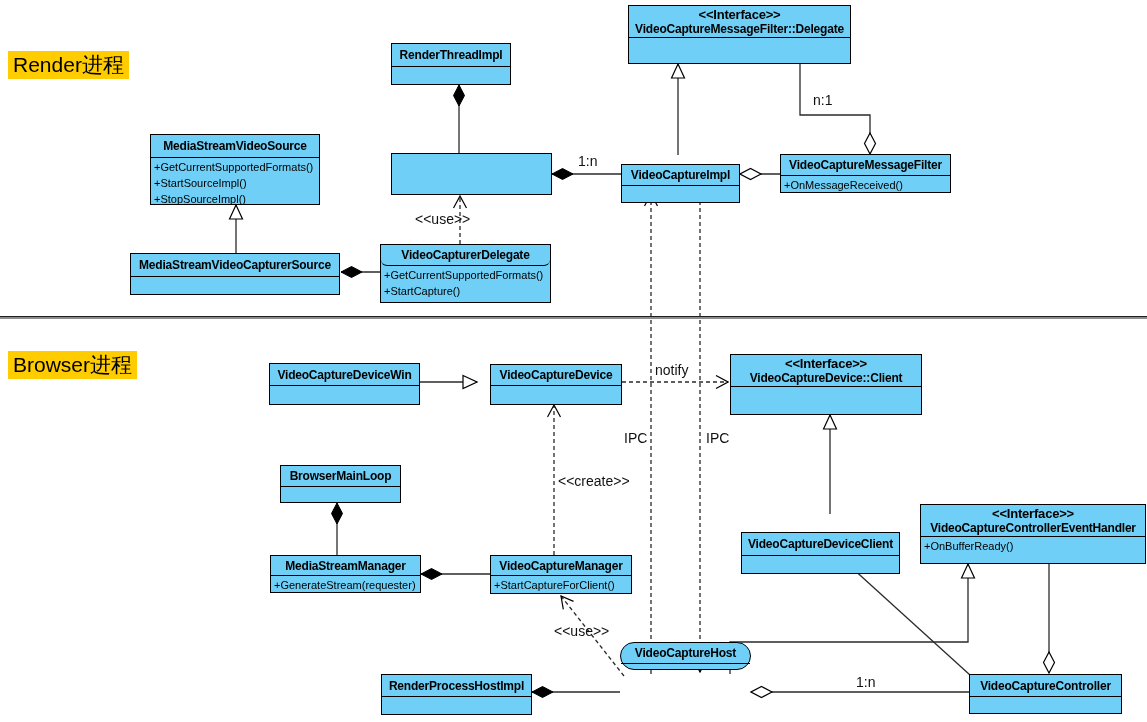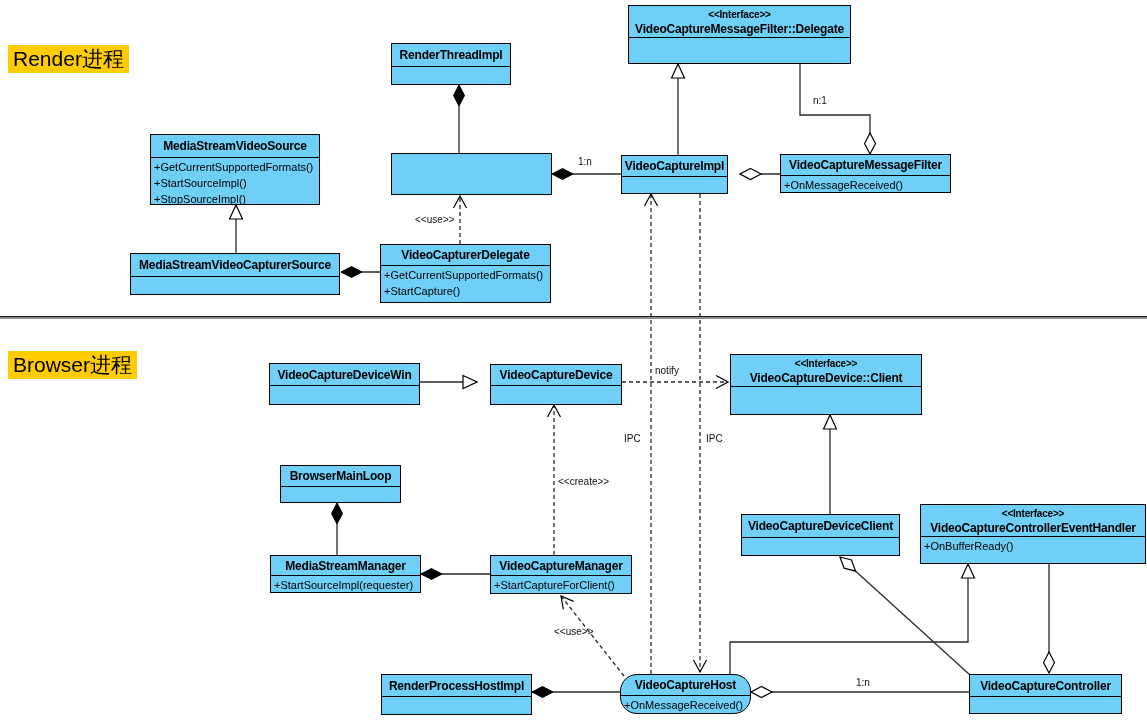--- a/index.html
+++ b/index.html
@@ -4,42 +4,42 @@
 <style>
   html,body{margin:0;padding:0;background:#fff;}
   #canvas{
     position:relative;width:1147px;height:722px;background:#ffffff;
     font-family:"Liberation Sans","DejaVu Sans",sans-serif;overflow:hidden;
   }
   .proc-label{
     position:absolute;background:#FFCC00;color:#000;
     font-size:21px;line-height:26px;padding:1px 5px;white-space:nowrap;
   }
-  #lbl-render{left:8px;top:45px;}
+  #lbl-render{left:8px;top:51px;}
   #lbl-browser{left:8px;top:351px;}
   .divider{
     position:absolute;left:0;top:316px;width:1147px;height:3px;
     background:linear-gradient(#1c1c1c 0 1px,#8c8c8c 1px 3px);
   }
   #edges{position:absolute;left:0;top:0;width:1147px;height:722px;}
   .uml-class{
     position:absolute;background:#6FCFF6;border:1.5px solid #000;
     box-sizing:border-box;display:flex;flex-direction:column;
   }
   .uml-title{
     flex:0 0 auto;display:flex;flex-direction:column;justify-content:center;
     text-align:center;font-weight:bold;font-size:12px;line-height:14px;
     letter-spacing:-0.2px;border-bottom:1.5px solid #000;white-space:nowrap;overflow:hidden;
   }
-  .uml-stereotype{font-size:10px;}
+  .uml-stereotype{font-size:13px;}
   .uml-name{font-size:12px;}
   .uml-body{flex:1 1 auto;padding:1px 2px 0 3px;font-size:11px;line-height:16px;color:#000;overflow:hidden;}
   .uml-method{white-space:nowrap;}
   .edge-label{
-    position:absolute;font-size:10px;line-height:13px;color:#111;white-space:nowrap;
+    position:absolute;font-size:14px;line-height:13px;color:#111;white-space:nowrap;
   }
 </style>
 </head>
 <body>
 
 <div id="canvas">
   <div class="divider"></div>
 
   <svg id="edges" width="1147" height="722" viewBox="0 0 1147 722">
     <defs>
@@ -101,42 +101,42 @@
         </div>
         <div class="uml-body">
           <div class="uml-method">+GetCurrentSupportedFormats()</div>
           <div class="uml-method">+StartSourceImpl()</div>
           <div class="uml-method">+StopSourceImpl()</div>
         </div>
       </div>
       <div class="uml-class" style="left: 391px; top: 153px; width: 161px; height: 42px;">
         <div class="uml-body"></div>
       </div>
-      <div class="uml-class" style="left: 621px; top: 155px; width: 107px; height: 39px;">
+      <div class="uml-class" style="left: 621px; top: 164px; width: 119px; height: 39px;">
         <div class="uml-title" style="height: 20px;">
           <div class="uml-name">VideoCaptureImpl</div>
         </div>
         <div class="uml-body"></div>
       </div>
       <div class="uml-class" style="left: 780px; top: 154px; width: 171px; height: 39px;">
         <div class="uml-title" style="height: 20px;">
           <div class="uml-name">VideoCaptureMessageFilter</div>
         </div>
         <div class="uml-body">
           <div class="uml-method">+OnMessageReceived()</div>
         </div>
       </div>
       <div class="uml-class" style="left: 130px; top: 253px; width: 210px; height: 42px;">
         <div class="uml-title" style="height: 22px;">
           <div class="uml-name">MediaStreamVideoCapturerSource</div>
         </div>
         <div class="uml-body"></div>
       </div>
       <div class="uml-class" style="left: 380px; top: 244px; width: 171px; height: 59px;">
-        <div class="uml-title" style="height: 20px;">
+        <div class="uml-title" style="height: 20px; border-radius: 6px;">
           <div class="uml-name">VideoCapturerDelegate</div>
         </div>
         <div class="uml-body">
           <div class="uml-method">+GetCurrentSupportedFormats()</div>
           <div class="uml-method">+StartCapture()</div>
         </div>
       </div>
       <div class="uml-class" style="left: 269px; top: 363px; width: 151px; height: 42px;">
         <div class="uml-title" style="height: 21px;">
           <div class="uml-name">VideoCaptureDeviceWin</div>
@@ -159,53 +159,53 @@
         <div class="uml-title" style="height: 20px;">
           <div class="uml-name">BrowserMainLoop</div>
         </div>
         <div class="uml-body"></div>
       </div>
       <div class="uml-class" style="left: 270px; top: 555px; width: 151px; height: 38px;">
         <div class="uml-title" style="height: 19px;">
           <div class="uml-name">MediaStreamManager</div>
         </div>
         <div class="uml-body">
-          <div class="uml-method">+StartSourceImpl(requester)</div>
+          <div class="uml-method">+GenerateStream(requester)</div>
         </div>
       </div>
       <div class="uml-class" style="left: 490px; top: 555px; width: 142px; height: 39px;">
         <div class="uml-title" style="height: 19px;">
           <div class="uml-name">VideoCaptureManager</div>
         </div>
         <div class="uml-body">
           <div class="uml-method">+StartCaptureForClient()</div>
         </div>
       </div>
-      <div class="uml-class" style="left: 741px; top: 514px; width: 159px; height: 42px;">
+      <div class="uml-class" style="left: 741px; top: 532px; width: 159px; height: 42px;">
         <div class="uml-title" style="height: 22px;">
           <div class="uml-name">VideoCaptureDeviceClient</div>
         </div>
         <div class="uml-body"></div>
       </div>
       <div class="uml-class" style="left: 920px; top: 504px; width: 226px; height: 60px;">
         <div class="uml-title" style="height: 31px;">
           <div class="uml-stereotype">&lt;&lt;Interface&gt;&gt;</div>
           <div class="uml-name">VideoCaptureControllerEventHandler</div>
         </div>
         <div class="uml-body">
           <div class="uml-method">+OnBufferReady()</div>
         </div>
       </div>
       <div class="uml-class" style="left: 381px; top: 674px; width: 151px; height: 41px;">
         <div class="uml-title" style="height: 21px; justify-content: center;">
           <div class="uml-name">RenderProcessHostImpl</div>
         </div>
         <div class="uml-body"></div>
       </div>
-      <div class="uml-class" style="left: 620px; top: 674px; width: 131px; height: 40px; border-radius: 17px;">
+      <div class="uml-class" style="left: 620px; top: 642px; width: 131px; height: 28px; border-radius: 17px;">
         <div class="uml-title" style="height: 20px;">
           <div class="uml-name">VideoCaptureHost</div>
         </div>
         <div class="uml-body">
           <div class="uml-method">+OnMessageReceived()</div>
         </div>
       </div>
       <div class="uml-class" style="left: 969px; top: 674px; width: 153px; height: 40px;">
         <div class="uml-title" style="height: 21px;">
           <div class="uml-name">VideoCaptureController</div>

